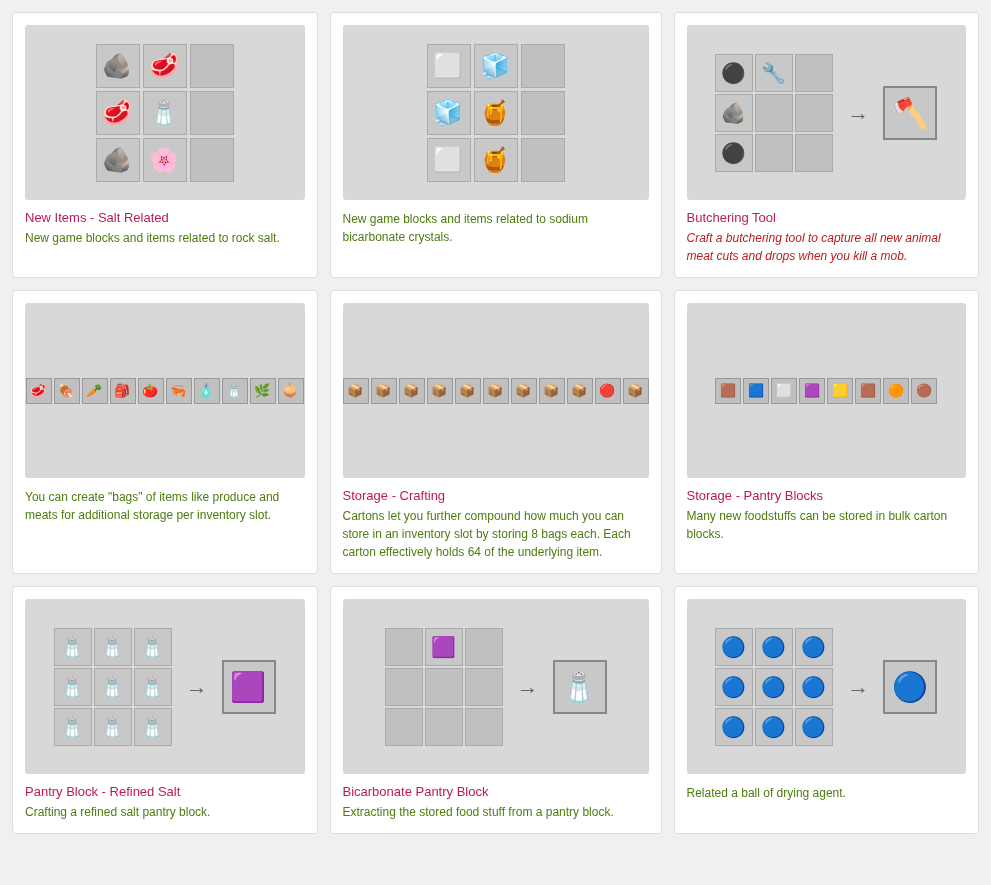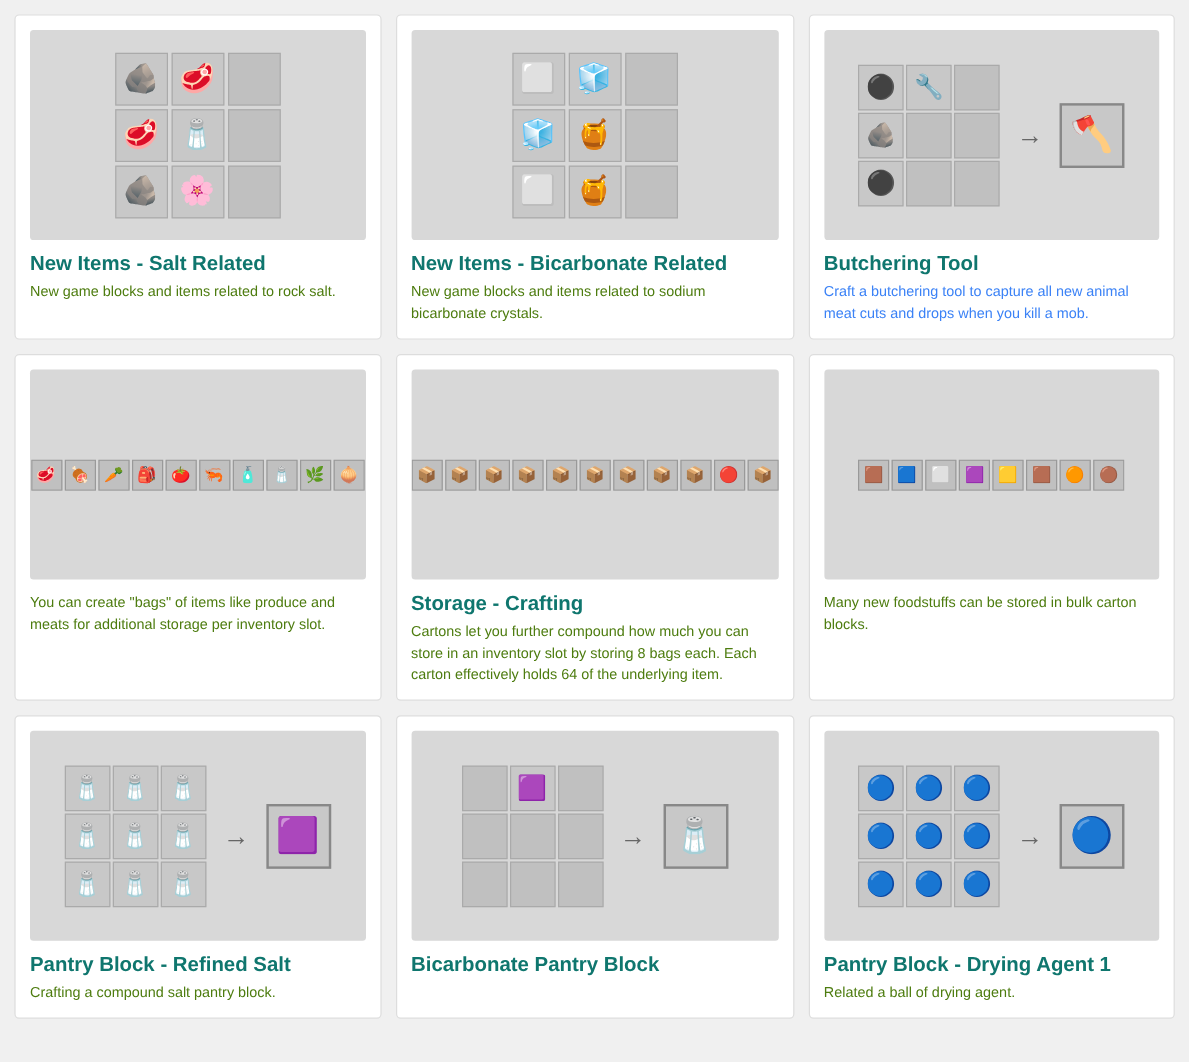--- a/index.html
+++ b/index.html
@@ -28,24 +28,24 @@
       background: #d8d8d8;
       border-radius: 3px;
       height: 175px;
       display: flex;
       align-items: center;
       justify-content: center;
       margin-bottom: 10px;
       overflow: hidden;
     }
     .card-title {
-      font-weight: bold;
-      font-size: 17px;
+      font-weight: normal;
+      font-size: 13px;
       margin-bottom: 4px;
-      color: #0f766e;
+      color: #be185d;
     }
     .card-desc {
       font-size: 12px;
       line-height: 1.5;
       color: #4d7c0f;
     }
     
     .pixel-grid {
       display: grid;
       gap: 2px;
@@ -128,21 +128,20 @@
           <div class="pixel-cell" style="width: 44px; height: 44px; font-size: 24px;">🧊</div>
           <div class="pixel-cell empty" style="width: 44px; height: 44px; font-size: 24px;"></div>
           <div class="pixel-cell" style="width: 44px; height: 44px; font-size: 24px;">🧊</div>
           <div class="pixel-cell" style="width: 44px; height: 44px; font-size: 24px;">🍯</div>
           <div class="pixel-cell empty" style="width: 44px; height: 44px; font-size: 24px;"></div>
           <div class="pixel-cell" style="width: 44px; height: 44px; font-size: 24px;">⬜</div>
           <div class="pixel-cell" style="width: 44px; height: 44px; font-size: 24px;">🍯</div>
           <div class="pixel-cell empty" style="width: 44px; height: 44px; font-size: 24px;"></div>
         </div>
       </div>
-      <div class="card-title">New Items - Bicarbonate Related</div>
       <div class="card-desc">New game blocks and items related to sodium bicarbonate crystals.</div>
     </div>
     <div class="card">
       <div class="card-image">
         <div class="craft-layout">
           <div style="display: grid; grid-template-columns: repeat(3, 38px); grid-template-rows: repeat(3, 38px); gap: 2px;">
             <div class="pixel-cell" style="width: 38px; height: 38px; font-size: 20px;">⚫</div>
             <div class="pixel-cell" style="width: 38px; height: 38px; font-size: 20px;">🔧</div>
             <div class="pixel-cell empty" style="width: 38px; height: 38px; font-size: 20px;"></div>
             <div class="pixel-cell" style="width: 38px; height: 38px; font-size: 20px;">🪨</div>
@@ -150,21 +149,21 @@
             <div class="pixel-cell empty" style="width: 38px; height: 38px; font-size: 20px;"></div>
             <div class="pixel-cell" style="width: 38px; height: 38px; font-size: 20px;">⚫</div>
             <div class="pixel-cell empty" style="width: 38px; height: 38px; font-size: 20px;"></div>
             <div class="pixel-cell empty" style="width: 38px; height: 38px; font-size: 20px;"></div>
           </div>
           <div class="arrow">→</div>
           <div class="pixel-cell" style="width: 54px; height: 54px; font-size: 29px; border: 2px solid rgb(136, 136, 136);">🪓</div>
         </div>
       </div>
       <div class="card-title">Butchering Tool</div>
-      <div class="card-desc" style="color: #3b82f6;">Craft a butchering tool to capture all new animal meat cuts and drops when you kill a mob.</div>
+      <div class="card-desc" style="color: #b91c1c; font-style: italic;">Craft a butchering tool to capture all new animal meat cuts and drops when you kill a mob.</div>
     </div>
     <div class="card">
       <div class="card-image">
         <div class="row-items">
           <div class="small-cell">🥩</div>
           <div class="small-cell">🍖</div>
           <div class="small-cell">🥕</div>
           <div class="small-cell">🎒</div>
           <div class="small-cell">🍅</div>
           <div class="small-cell">🦐</div>
@@ -201,20 +200,21 @@
           <div class="small-cell">🟫</div>
           <div class="small-cell">🟦</div>
           <div class="small-cell">⬜</div>
           <div class="small-cell">🟪</div>
           <div class="small-cell">🟨</div>
           <div class="small-cell">🟫</div>
           <div class="small-cell">🟠</div>
           <div class="small-cell">🟤</div>
         </div>
       </div>
+      <div class="card-title">Storage - Pantry Blocks</div>
       <div class="card-desc">Many new foodstuffs can be stored in bulk carton blocks.</div>
     </div>
     <div class="card">
       <div class="card-image">
         <div class="craft-layout">
           <div style="display: grid; grid-template-columns: repeat(3, 38px); grid-template-rows: repeat(3, 38px); gap: 2px;">
             <div class="pixel-cell" style="width: 38px; height: 38px; font-size: 20px;">🧂</div>
             <div class="pixel-cell" style="width: 38px; height: 38px; font-size: 20px;">🧂</div>
             <div class="pixel-cell" style="width: 38px; height: 38px; font-size: 20px;">🧂</div>
             <div class="pixel-cell" style="width: 38px; height: 38px; font-size: 20px;">🧂</div>
@@ -222,56 +222,56 @@
             <div class="pixel-cell" style="width: 38px; height: 38px; font-size: 20px;">🧂</div>
             <div class="pixel-cell" style="width: 38px; height: 38px; font-size: 20px;">🧂</div>
             <div class="pixel-cell" style="width: 38px; height: 38px; font-size: 20px;">🧂</div>
             <div class="pixel-cell" style="width: 38px; height: 38px; font-size: 20px;">🧂</div>
           </div>
           <div class="arrow">→</div>
           <div class="pixel-cell" style="width: 54px; height: 54px; font-size: 29px; border: 2px solid rgb(136, 136, 136);">🟪</div>
         </div>
       </div>
       <div class="card-title">Pantry Block - Refined Salt</div>
-      <div class="card-desc">Crafting a compound salt pantry block.</div>
+      <div class="card-desc">Crafting a refined salt pantry block.</div>
     </div>
     <div class="card">
       <div class="card-image">
         <div class="craft-layout">
           <div style="display: grid; grid-template-columns: repeat(3, 38px); grid-template-rows: repeat(3, 38px); gap: 2px;">
             <div class="pixel-cell empty" style="width: 38px; height: 38px; font-size: 20px;"></div>
             <div class="pixel-cell" style="width: 38px; height: 38px; font-size: 20px;">🟪</div>
             <div class="pixel-cell empty" style="width: 38px; height: 38px; font-size: 20px;"></div>
             <div class="pixel-cell empty" style="width: 38px; height: 38px; font-size: 20px;"></div>
             <div class="pixel-cell empty" style="width: 38px; height: 38px; font-size: 20px;"></div>
             <div class="pixel-cell empty" style="width: 38px; height: 38px; font-size: 20px;"></div>
             <div class="pixel-cell empty" style="width: 38px; height: 38px; font-size: 20px;"></div>
             <div class="pixel-cell empty" style="width: 38px; height: 38px; font-size: 20px;"></div>
             <div class="pixel-cell empty" style="width: 38px; height: 38px; font-size: 20px;"></div>
           </div>
           <div class="arrow">→</div>
           <div class="pixel-cell" style="width: 54px; height: 54px; font-size: 29px; border: 2px solid rgb(136, 136, 136);">🧂</div>
         </div>
       </div>
       <div class="card-title">Bicarbonate Pantry Block</div>
+      <div class="card-desc">Extracting the stored food stuff from a pantry block.</div>
     </div>
     <div class="card">
       <div class="card-image">
         <div class="craft-layout">
           <div style="display: grid; grid-template-columns: repeat(3, 38px); grid-template-rows: repeat(3, 38px); gap: 2px;">
             <div class="pixel-cell" style="width: 38px; height: 38px; font-size: 20px;">🔵</div>
             <div class="pixel-cell" style="width: 38px; height: 38px; font-size: 20px;">🔵</div>
             <div class="pixel-cell" style="width: 38px; height: 38px; font-size: 20px;">🔵</div>
             <div class="pixel-cell" style="width: 38px; height: 38px; font-size: 20px;">🔵</div>
             <div class="pixel-cell" style="width: 38px; height: 38px; font-size: 20px;">🔵</div>
             <div class="pixel-cell" style="width: 38px; height: 38px; font-size: 20px;">🔵</div>
             <div class="pixel-cell" style="width: 38px; height: 38px; font-size: 20px;">🔵</div>
             <div class="pixel-cell" style="width: 38px; height: 38px; font-size: 20px;">🔵</div>
             <div class="pixel-cell" style="width: 38px; height: 38px; font-size: 20px;">🔵</div>
           </div>
           <div class="arrow">→</div>
           <div class="pixel-cell" style="width: 54px; height: 54px; font-size: 29px; border: 2px solid rgb(136, 136, 136);">🔵</div>
         </div>
       </div>
-      <div class="card-title">Pantry Block - Drying Agent 1</div>
       <div class="card-desc">Related a ball of drying agent.</div>
     </div>
   </div>
 
 </body></html>

